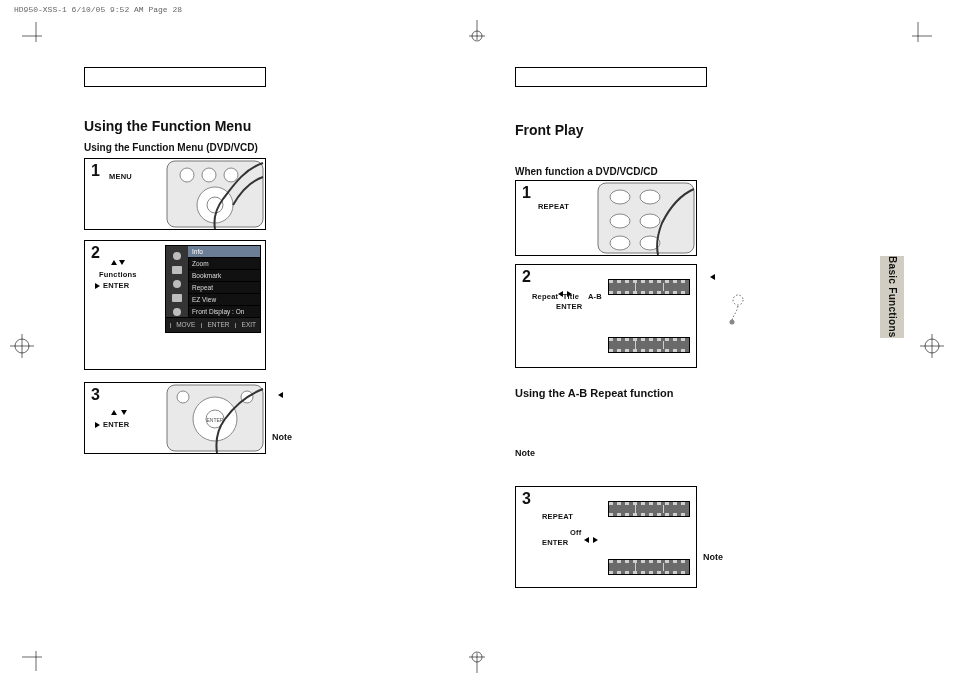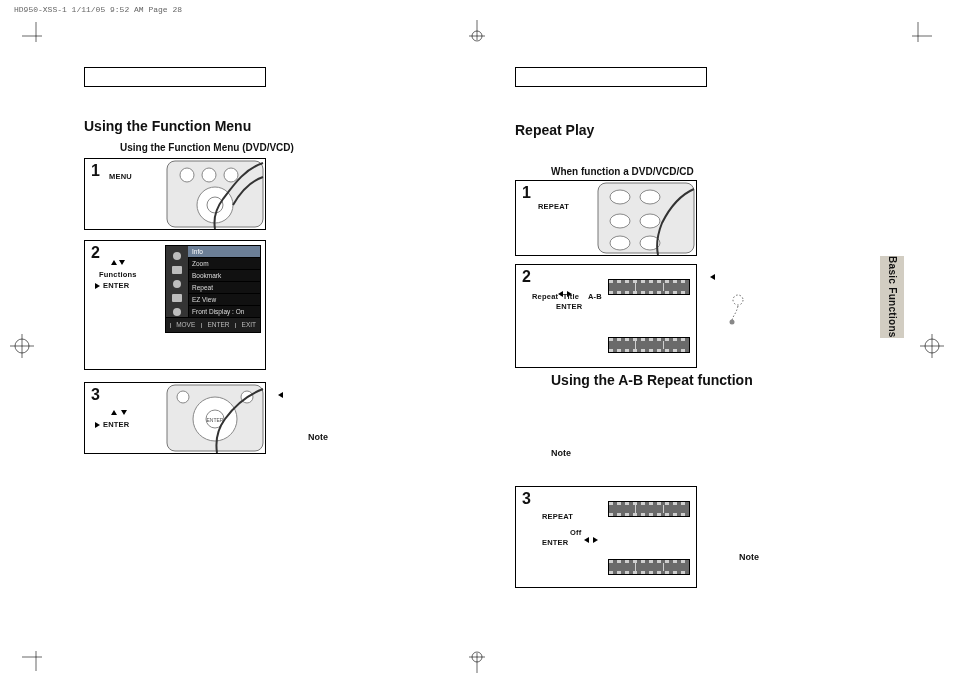--- a/index.html
+++ b/index.html
@@ -14,21 +14,21 @@
 
   
   .slug{top:6px;left:14px;font:8px/1 "Courier New",monospace;color:#666;}
 
   
   .thin{stroke:#000;stroke-width:.6;fill:none;}
 
   
   .titlebar{height:18px;border:1px solid #000;background:#fff;}
   .h1{font:700 14px/1.2 Arial;}
-  .h2{font:700 10px/1.2 Arial;margin-left:36px;}
+  .h2{font:700 10px/1.2 Arial;}
   .stepnum{font:700 16px/1 Arial;}
   .kbd{font:700 7.5px/1 Arial;letter-spacing:.2px;}
 
   .panel{border:1px solid #000;background:#fff;}
   .panel .stepnum{position:absolute;top:4px;left:6px;}
   .mini-btn{display:flex;align-items:center;gap:4px;}
 
   
   .osd{position:absolute;background:#111;color:#ddd;font:6.5px/1.15 Arial;border:1px solid #000;}
   .osd .side{position:absolute;left:0;top:0;bottom:0;width:22px;background:#343434;border-right:1px solid #000;}
@@ -59,21 +59,21 @@
   
   .remote{position:absolute;}
   .remote svg{display:block;}
 
 </style>
 </head>
 <body>
 
 <div class="sheet">
 
-  <div class="pos slug">HD950-XSS-1  1/11/05  9:52 AM  Page 28</div>
+  <div class="pos slug">HD950-XSS-1  6/10/05  9:52 AM  Page 28</div>
 
   <svg class="pos" style="left:0;top:0" width="954" height="693">
 
     <g class="thin">
       <line x1="477" y1="20" x2="477" y2="40"></line>
       <circle cx="477" cy="36" r="5" class="thinf" fill="none"></circle>
       <line x1="469" y1="36" x2="485" y2="36"></line>
     </g>
 
     <g class="thin">
@@ -201,21 +201,21 @@
           <path d="M98 6 C 82 12 70 22 60 36 C 54 44 50 56 52 70"></path>
         </g>
       </svg>
     </div>
   </div>
   <div class="pos" style="left:278px;top:384px"><span class="tri l"></span></div>
   <div class="pos h2" style="left:272px;top:432px;font-weight:700;font-size:9px">Note</div>
 
   <div class="pos titlebar" style="left:515px;top:67px;width:190px"></div>
 
-  <div class="pos h1" style="left:515px;top:122px">Repeat Play</div>
+  <div class="pos h1" style="left:515px;top:122px">Front Play</div>
   <div class="pos h2" style="left:515px;top:166px">When function a DVD/VCD/CD</div>
 
   <div class="pos panel" style="left:515px;top:180px;width:180px;height:74px">
     <span class="stepnum">1</span>
     <div class="pos kbd" style="left:22px;top:22px">REPEAT</div>
     <div class="remote" style="right:0;top:0;bottom:0;width:100px">
       <svg viewBox="0 0 100 74" width="100" height="74">
         <g fill="#e9e9e9" stroke="#777">
             <rect x="2" y="2" width="96" height="70" rx="8"></rect>
           </g>
@@ -253,21 +253,21 @@
     </div>
   </div>
 
   <div class="pos" style="left:710px;top:266px"><span class="tri l"></span></div>
   <svg class="pos" style="left:726px;top:292px" width="24" height="34">
     <circle cx="12" cy="8" r="5" fill="none" stroke="#666" stroke-dasharray="1.5 2"></circle>
     <path d="M12 14 C 10 22 8 22 6 28" fill="none" stroke="#666" stroke-dasharray="1.5 2"></path>
     <circle cx="6" cy="30" r="2.5" fill="#888"></circle>
   </svg>
 
-  <div class="pos h2" style="left:515px;top:372px;font-size:14px">Using the A-B Repeat function</div>
+  <div class="pos h2" style="left:515px;top:387px;font-size:11px">Using the A-B Repeat function</div>
   <div class="pos h2" style="left:515px;top:448px;font-size:9px">Note</div>
 
   <div class="pos panel" style="left:515px;top:486px;width:180px;height:100px">
     <span class="stepnum">3</span>
     <div class="pos kbd" style="left:26px;top:26px">REPEAT</div>
     <div class="pos kbd" style="left:54px;top:42px">Off</div>
     <div class="pos" style="left:68px;top:42px">
       <span class="tri l"></span>
       <span class="tri r"></span>
     </div>

